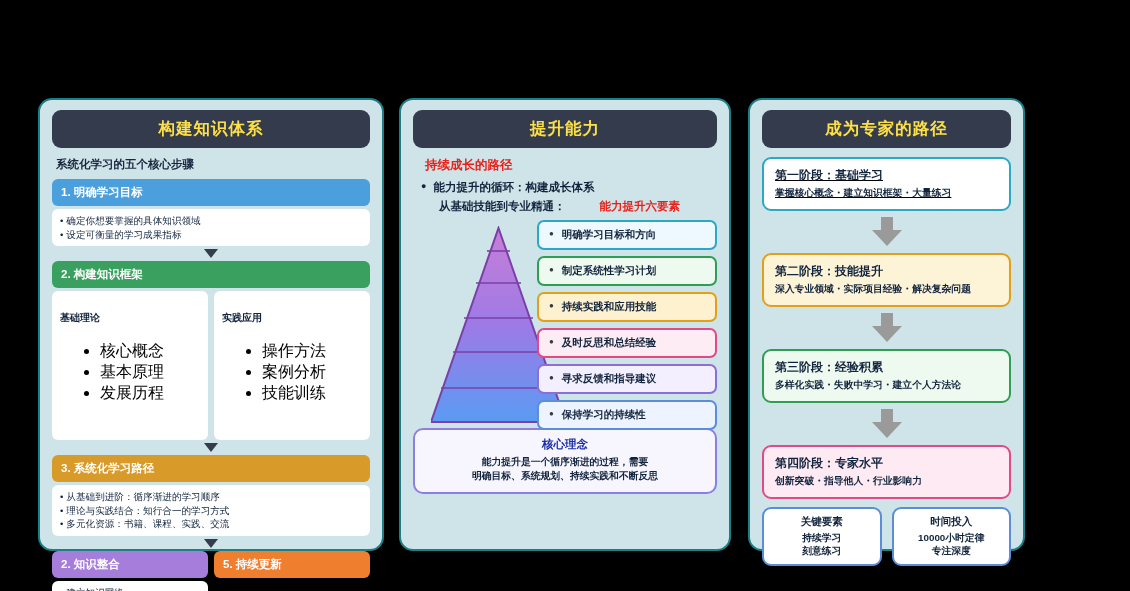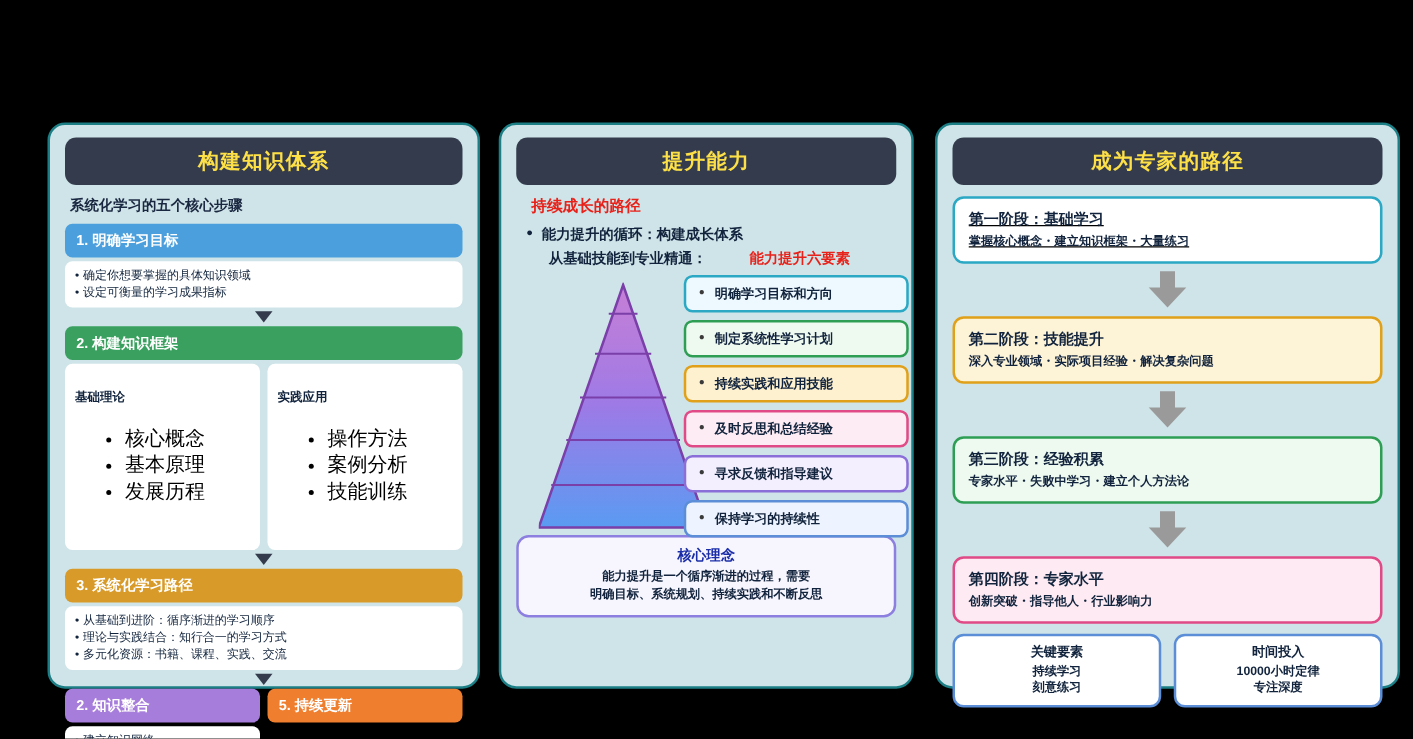--- a/index.html
+++ b/index.html
@@ -19,21 +19,21 @@
   
   .panel {
     position: absolute;
     background: #cfe4e8;
     border: 2px solid #1d7f86;
     border-radius: 14px;
     padding: 10px 12px;
   }
   #panel1 { left: 38px;  top: 98px;  width: 346px; height: 453px; }
   #panel2 { left: 399px; top: 98px;  width: 332px; height: 453px; }
-  #panel3 { left: 748px; top: 98px;  width: 372px; height: 453px; }
+  #panel3 { left: 748px; top: 98px;  width: 277px; height: 453px; }
 
   .panel-title {
     background: #333b4d;
     color: #fde047;
     font-size: 16.5px;
     font-weight: bold;
     text-align: center;
     border-radius: 9px;
     padding: 8px 6px;
     letter-spacing: 1px;
@@ -95,21 +95,21 @@
     font-size: 11.5px; color: #12243d; font-weight: bold;
     margin: 0 0 2px 8px;
     font-family: Liberation Mono, monospace;
   }
   .p2-bullet::before { content: "\25CF"; font-size: 9px; margin-right: 7px; vertical-align: 2px; }
   .p2-sub { font-size: 11.5px; color: #12243d; font-weight: bold; margin: 4px 0 0 26px; }
   .p2-sub .hl { color: #e8211a; margin-left: 34px; }
 
   .p2-mid { position: relative; height: 206px; margin-top: 6px; }
   .pyramid { position: absolute; left: 18px; top: 6px; width: 135px; height: 198px; }
-  .items-col { position: absolute; left: 134px; top: 0px; width: 180px; }
+  .items-col { position: absolute; left: 124px; top: 0px; width: 180px; }
   .cap-item {
     border-radius: 7px;
     padding: 6px 10px;
     margin-bottom: 6px;
     font-size: 10.5px;
     font-weight: bold;
     color: #12243d;
     white-space: nowrap;
   }
   .cap-item::before { content: "\25CF"; font-size: 8px; margin-right: 8px; vertical-align: 2px; color: #3a3a3a; }
@@ -288,21 +288,21 @@
       <div class="stage-title">第二阶段：技能提升</div>
       <div class="stage-desc">深入专业领域・实际项目经验・解决复杂问题</div>
     </div>
     <div class="arrow-down">
         <div class="shaft"></div>
         <div class="head"></div>
       </div>
 
     <div class="stage-box" id="st2" style="background: rgb(238, 250, 240); border-color: rgb(47, 158, 85);">
       <div class="stage-title">第三阶段：经验积累</div>
-      <div class="stage-desc">专家水平・失败中学习・建立个人方法论</div>
+      <div class="stage-desc">多样化实践・失败中学习・建立个人方法论</div>
     </div>
     <div class="arrow-down">
         <div class="shaft"></div>
         <div class="head"></div>
       </div>
 
     <div class="stage-box" id="st3" style="background: rgb(253, 234, 242); border-color: rgb(224, 74, 134);">
       <div class="stage-title">第四阶段：专家水平</div>
       <div class="stage-desc">创新突破・指导他人・行业影响力</div>
     </div>

